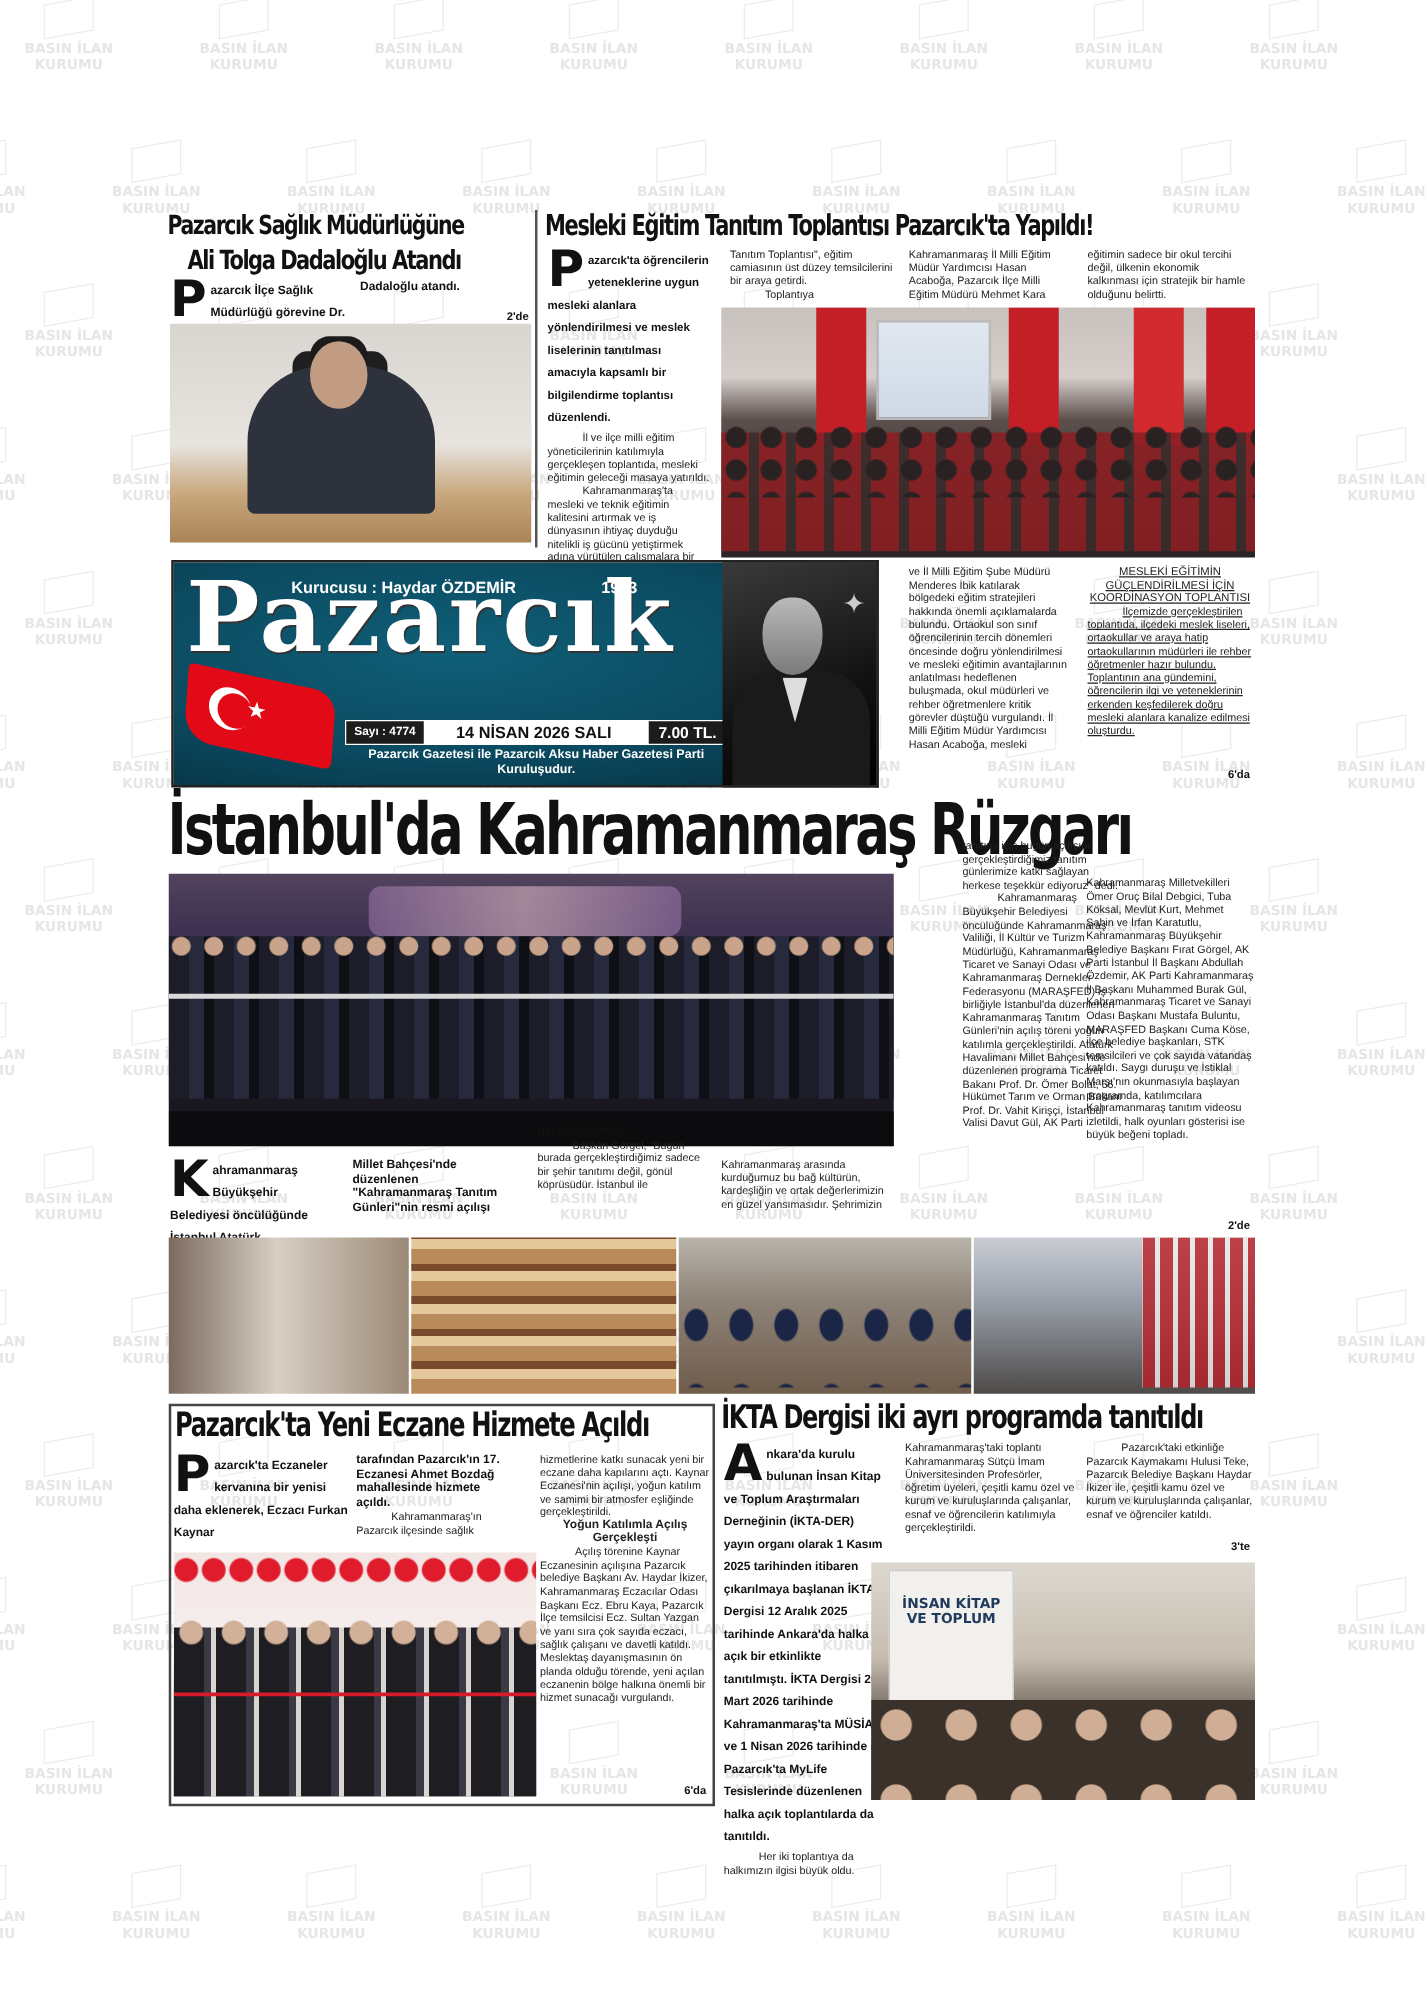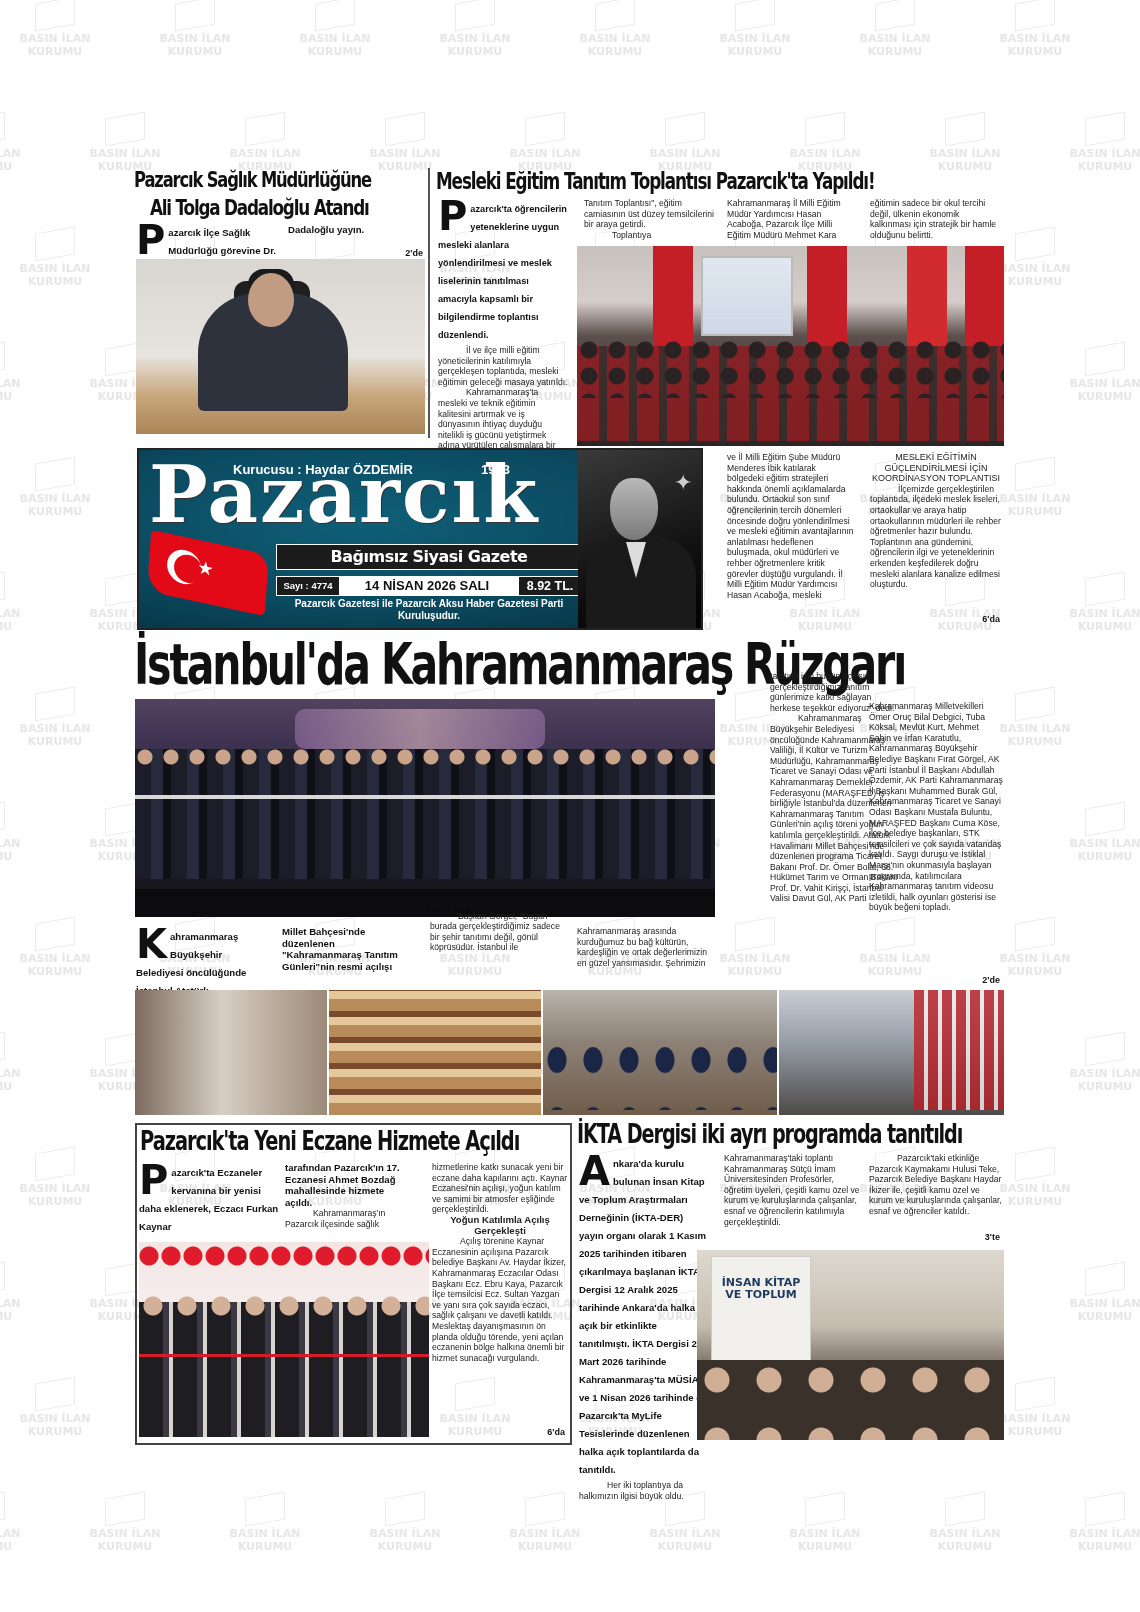--- a/index.html
+++ b/index.html
@@ -708,21 +708,21 @@
       <div>KURUMU</div>
     </div>
   </div>
 
 <div class="abs cond" style="left:134px;top:168px;font-size:21px;line-height:24px;transform:scaleX(0.78);white-space:nowrap;">Pazarcık Sağlık Müdürlüğüne</div>
 <div class="abs cond" style="left:150px;top:196px;font-size:21px;line-height:24px;transform:scaleX(0.8);white-space:nowrap;">Ali Tolga Dadaloğlu Atandı</div>
 <div class="abs" style="left:136px;top:222px;width:140px;">
   <span class="dropcap">P</span>
   <span class="bold-s">azarcık İlçe Sağlık Müdürlüğü görevine Dr. Ali Tolga</span>
 </div>
-<div class="abs bold-s" style="left:288px;top:224px;">Dadaloğlu yayın.</div>
+<div class="abs bold-s" style="left:288px;top:224px;">Dadaloğlu atandı.</div>
 <div class="abs ref" style="left:395px;top:248px;width:28px;">2'de</div>
 <div class="photo ph-doctor" style="left:136px;top:259px;width:289px;height:175px;">
   <div class="chair"></div>
     <div class="person"></div>
     <div class="hair"></div>
     <div class="head"></div>
 </div>
 <div class="vline" style="left:428px;top:168px;height:270px;"></div>
 
 <div class="abs cond" style="left:436px;top:168px;font-size:23px;line-height:26px;transform:scaleX(0.73);white-space:nowrap;">Mesleki Eğitim Tanıtım Toplantısı Pazarcık'ta Yapıldı!</div>
@@ -749,37 +749,36 @@
 </div>
 
 <div class="mast">
   <div class="mast-title">Pazarcık</div>
   <div class="founder">Kurucusu : Haydar ÖZDEMİR</div>
   <div class="year">1973</div>
   <div class="flag">
       <div class="crescent"></div>
       <div class="star">★</div>
     </div>
-  <div class="tagline">Bağımsız Siyasi Gazete</div>
   <div class="infobar">
     <div class="issue">Sayı : 4774</div>
     <div class="date">14 NİSAN 2026 SALI</div>
-    <div class="price">8.92 TL.</div>
+    <div class="price">7.00 TL.</div>
   </div>
   <div class="merge">Pazarcık Gazetesi ile Pazarcık Aksu Haber Gazetesi Parti Kuruluşudur.</div>
 </div>
 <div class="ataturk">
   <div class="starx">✦</div>
     <div class="coat"></div>
     <div class="face"></div>
     <div class="shirt"></div>
 </div>
 
 <div class="abs small" style="left:727px;top:452px;width:128px;">ve İl Milli Eğitim Şube Müdürü Menderes İbik katılarak bölgedeki eğitim stratejileri hakkında önemli açıklamalarda bulundu. Ortaokul son sınıf öğrencilerinin tercih dönemleri öncesinde doğru yönlendirilmesi ve mesleki eğitimin avantajlarının anlatılması hedeflenen buluşmada, okul müdürleri ve rehber öğretmenlere kritik görevler düştüğü vurgulandı. İl Milli Eğitim Müdür Yardımcısı Hasan Acaboğa, mesleki</div>
-<div class="abs small" style="left:870px;top:452px;width:132px;">
+<div class="abs small" style="left:870px;top:452px;width:132px;text-decoration:underline;">
   <p style="text-align:center;font-size:9px;">MESLEKİ EĞİTİMİN GÜÇLENDİRİLMESİ İÇİN KOORDİNASYON TOPLANTISI</p>
   <p class="indent">İlçemizde gerçekleştirilen toplantıda, ilçedeki meslek liseleri, ortaokullar ve araya hatip ortaokullarının müdürleri ile rehber öğretmenler hazır bulundu. Toplantının ana gündemini, öğrencilerin ilgi ve yeteneklerinin erkenden keşfedilerek doğru mesleki alanlara kanalize edilmesi oluşturdu.</p>
 </div>
 <div class="abs ref" style="left:970px;top:614px;width:30px;">6'da</div>
 
 <div class="abs cond" style="left:134px;top:634px;font-size:57px;line-height:60px;letter-spacing:-3px;transform:scaleX(0.72);white-space:nowrap;">İstanbul'da Kahramanmaraş Rüzgarı</div>
 
 <div class="photo ph-ribbon" style="left:135px;top:699px;width:580px;height:218px;">
   <div class="sign"></div>
     <div class="crowd"></div>

